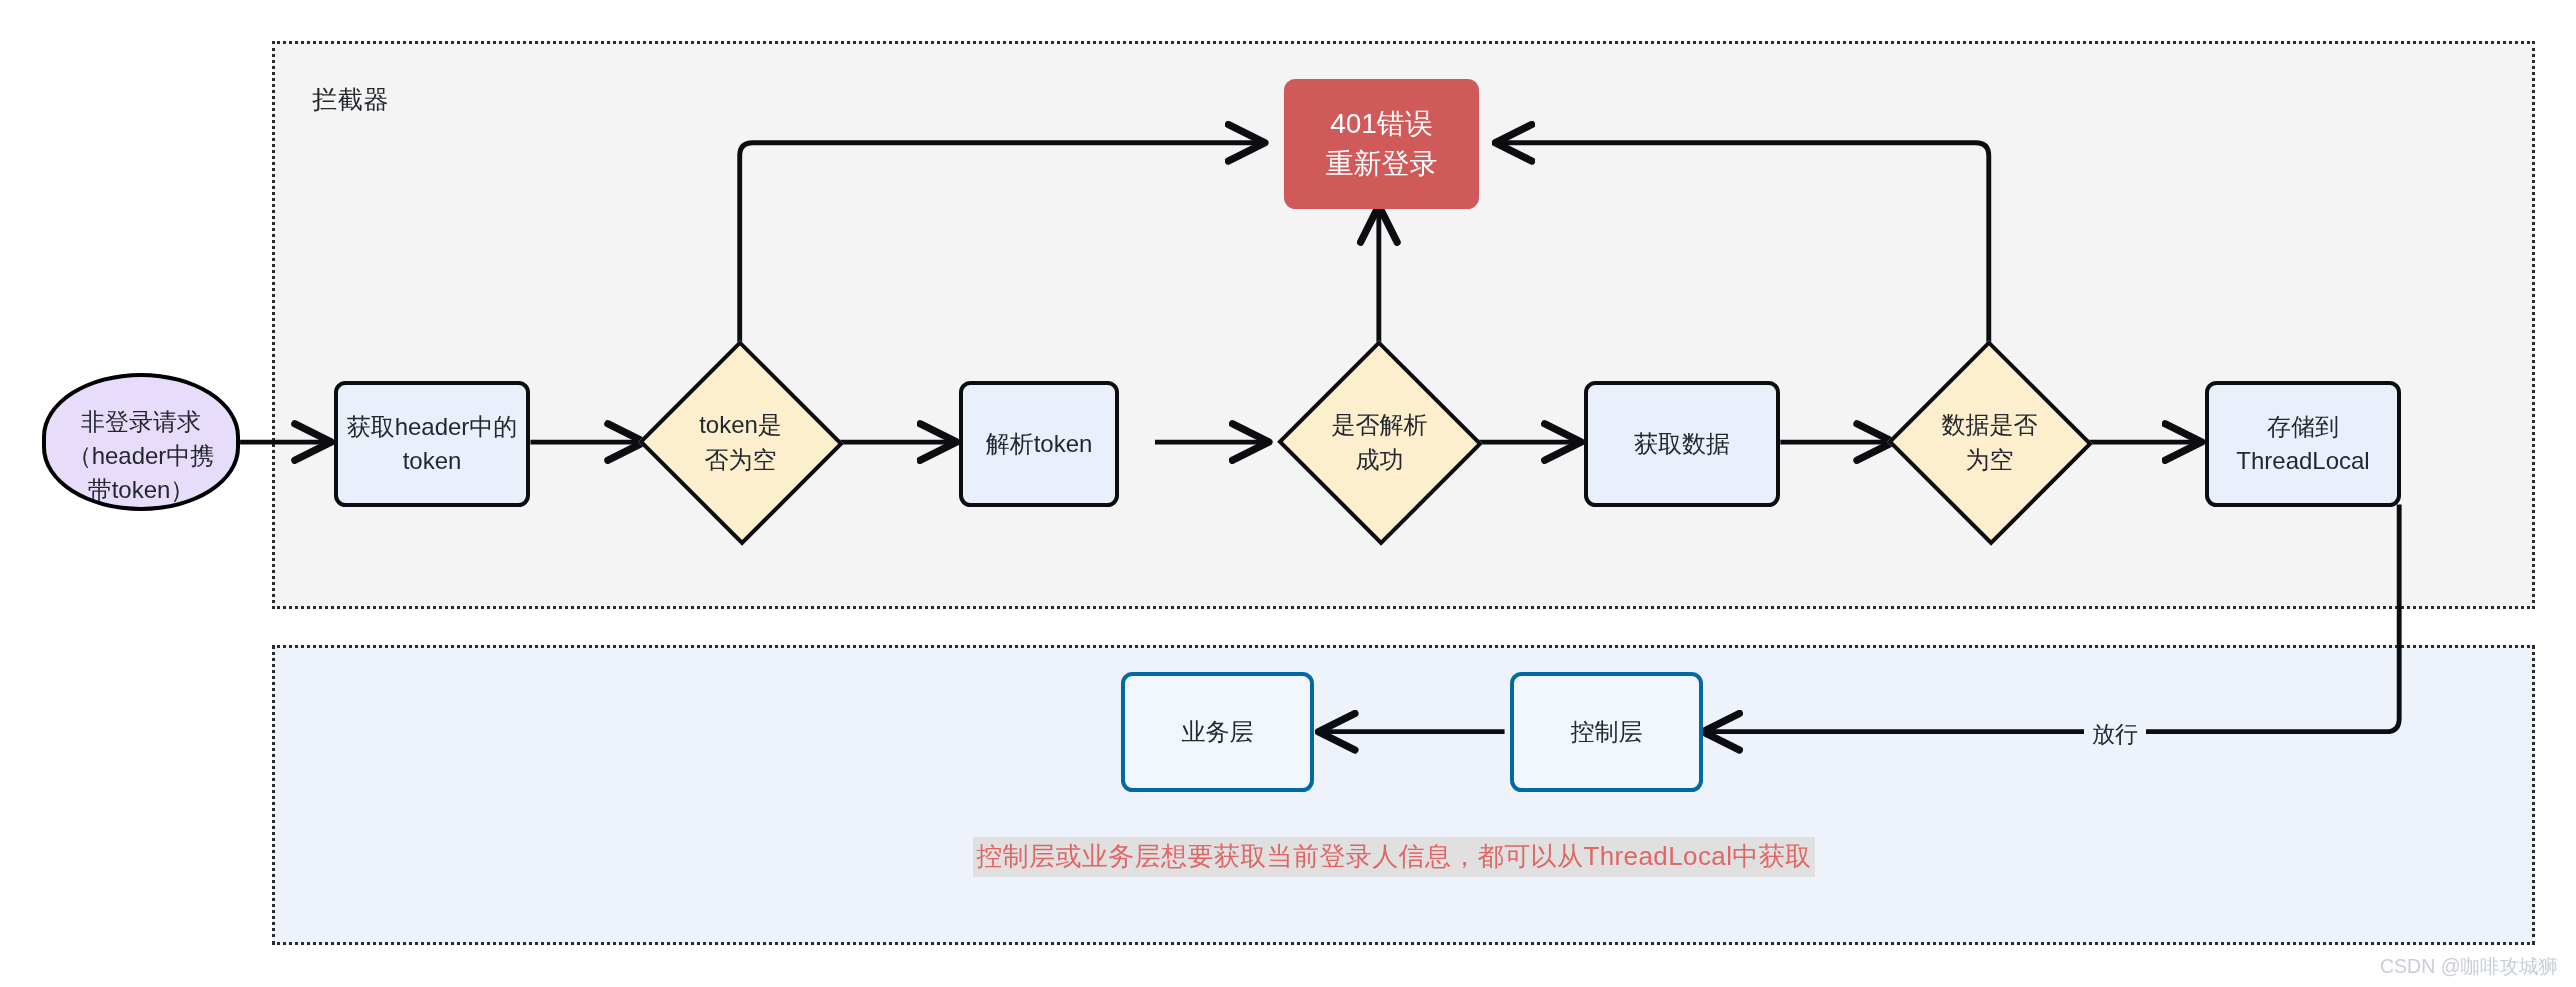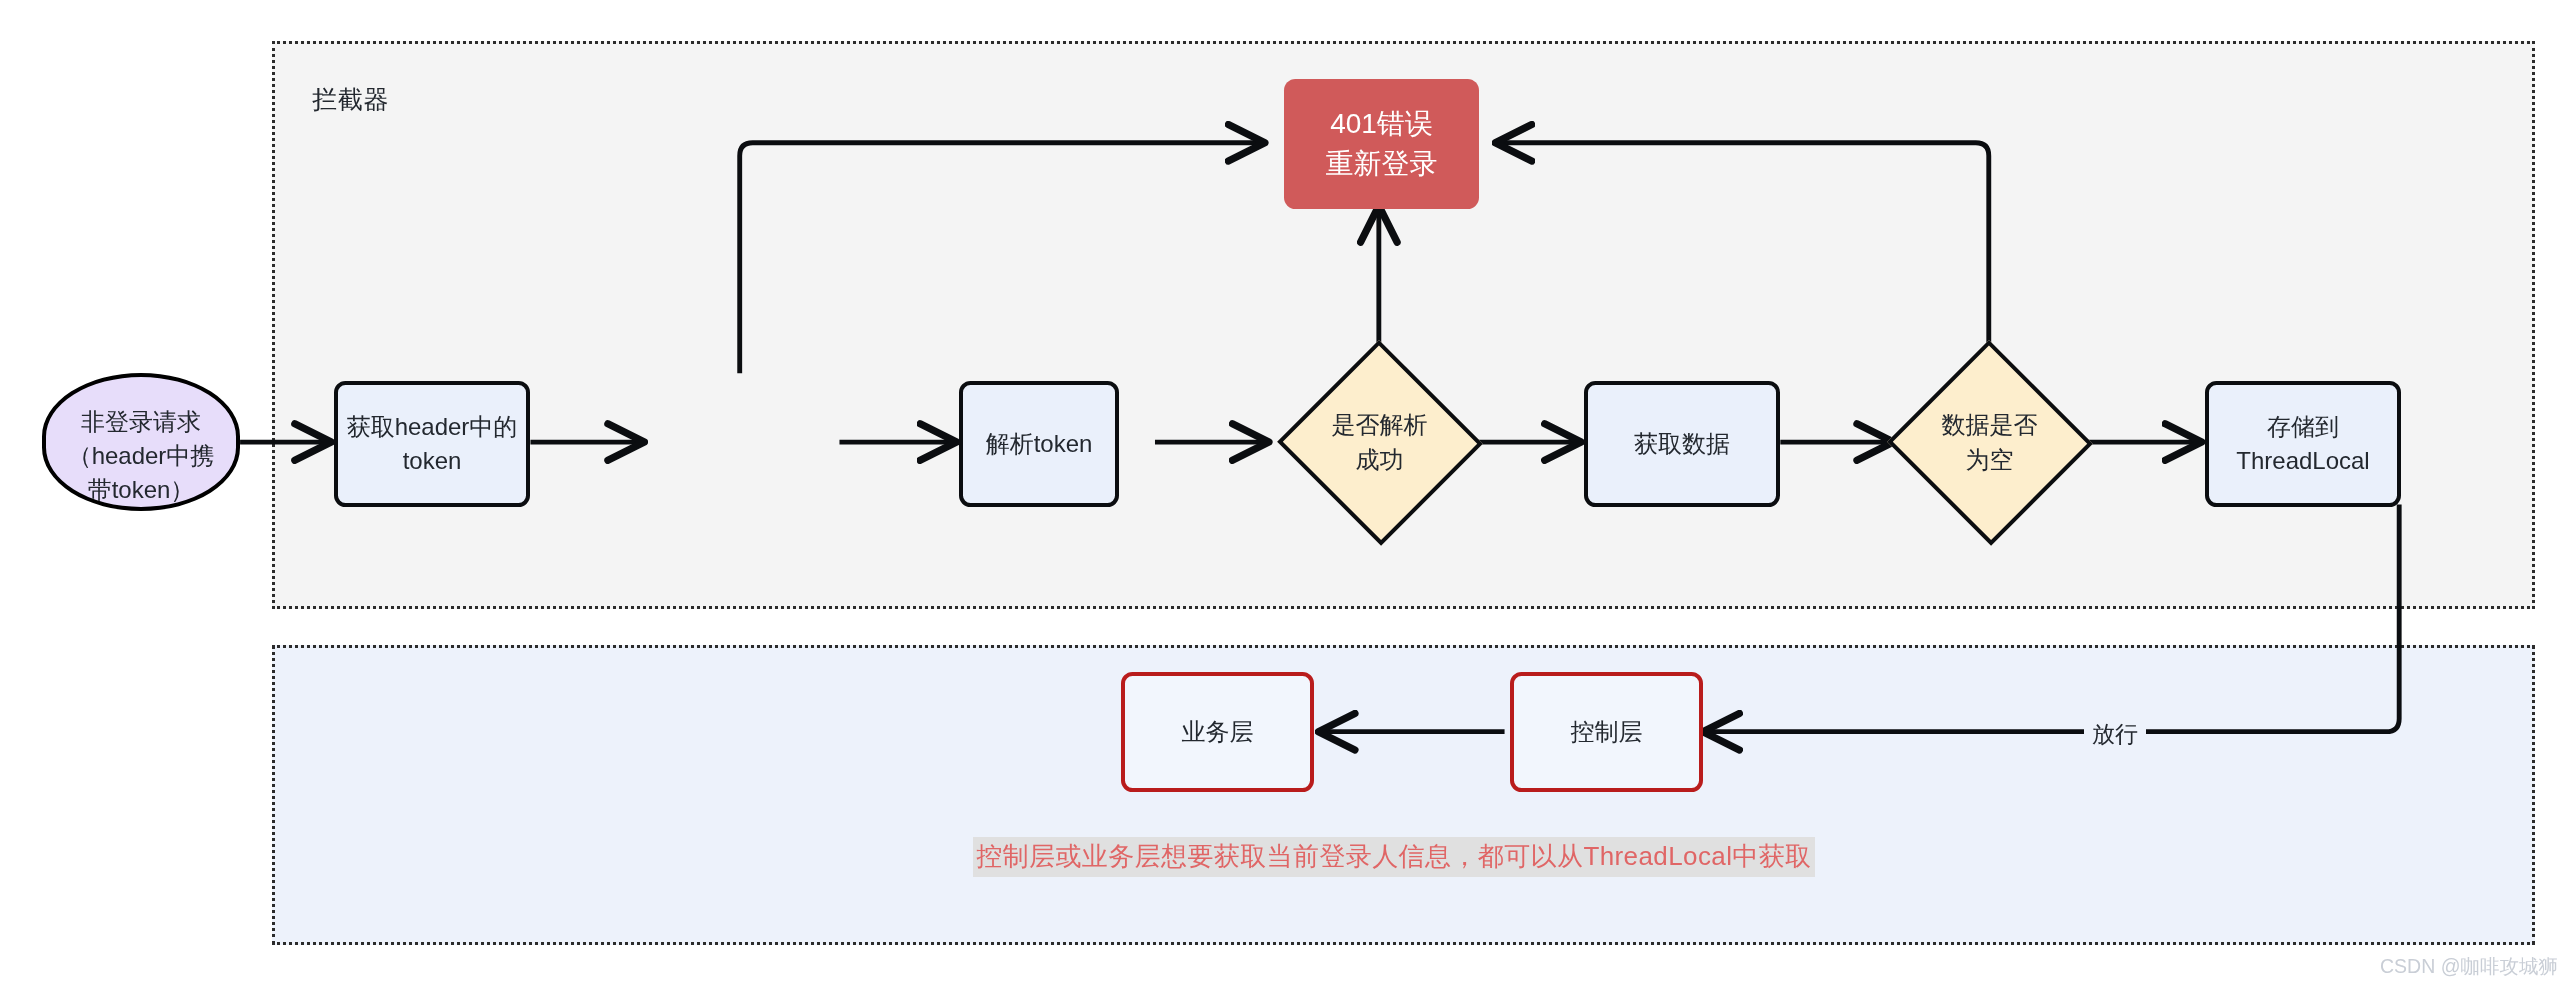--- a/index.html
+++ b/index.html
@@ -57,21 +57,21 @@
     background:#e7ddfa;
     border-radius:50% / 46%;
     align-items:flex-end;
   }
   .process-node{
     border:4px solid #0b0d10;
     background:#eaf0fb;
     border-radius:11.4px;
   }
   .plain-node{
-    border:4px solid #b91c1c;
+    border:4px solid #0369a1;
     background:#f2f6fd;
     border-radius:11.4px;
   }
   .error-node{
     background:#d05a5a;
     color:#ffffff;
     border:none;
     border-radius:11.4px;
   }
   
@@ -186,20 +186,25 @@
     <span class="lbl">非登录请求
 （header中携
 带token）</span>
   </div>
 
   <div class="node process-node" style="left:334px; top:381px; width:196px; height:126px;">
     <span class="lbl">获取header中的
 token</span>
   </div>
 
+  <div class="node decision-node" style="left:641px; top:345px; width:199px; height:195px;">
+    <span class="dia"></span>
+    <span class="lbl">token是
+否为空</span>
+  </div>
 
   <div class="node process-node" style="left:959px; top:381px; width:160px; height:126px;">
     <span class="lbl">解析token</span>
   </div>
 
   <div class="node decision-node" style="left:1280px; top:345px; width:199px; height:195px;">
     <span class="dia"></span>
     <span class="lbl">是否解析
 成功</span>
   </div>

